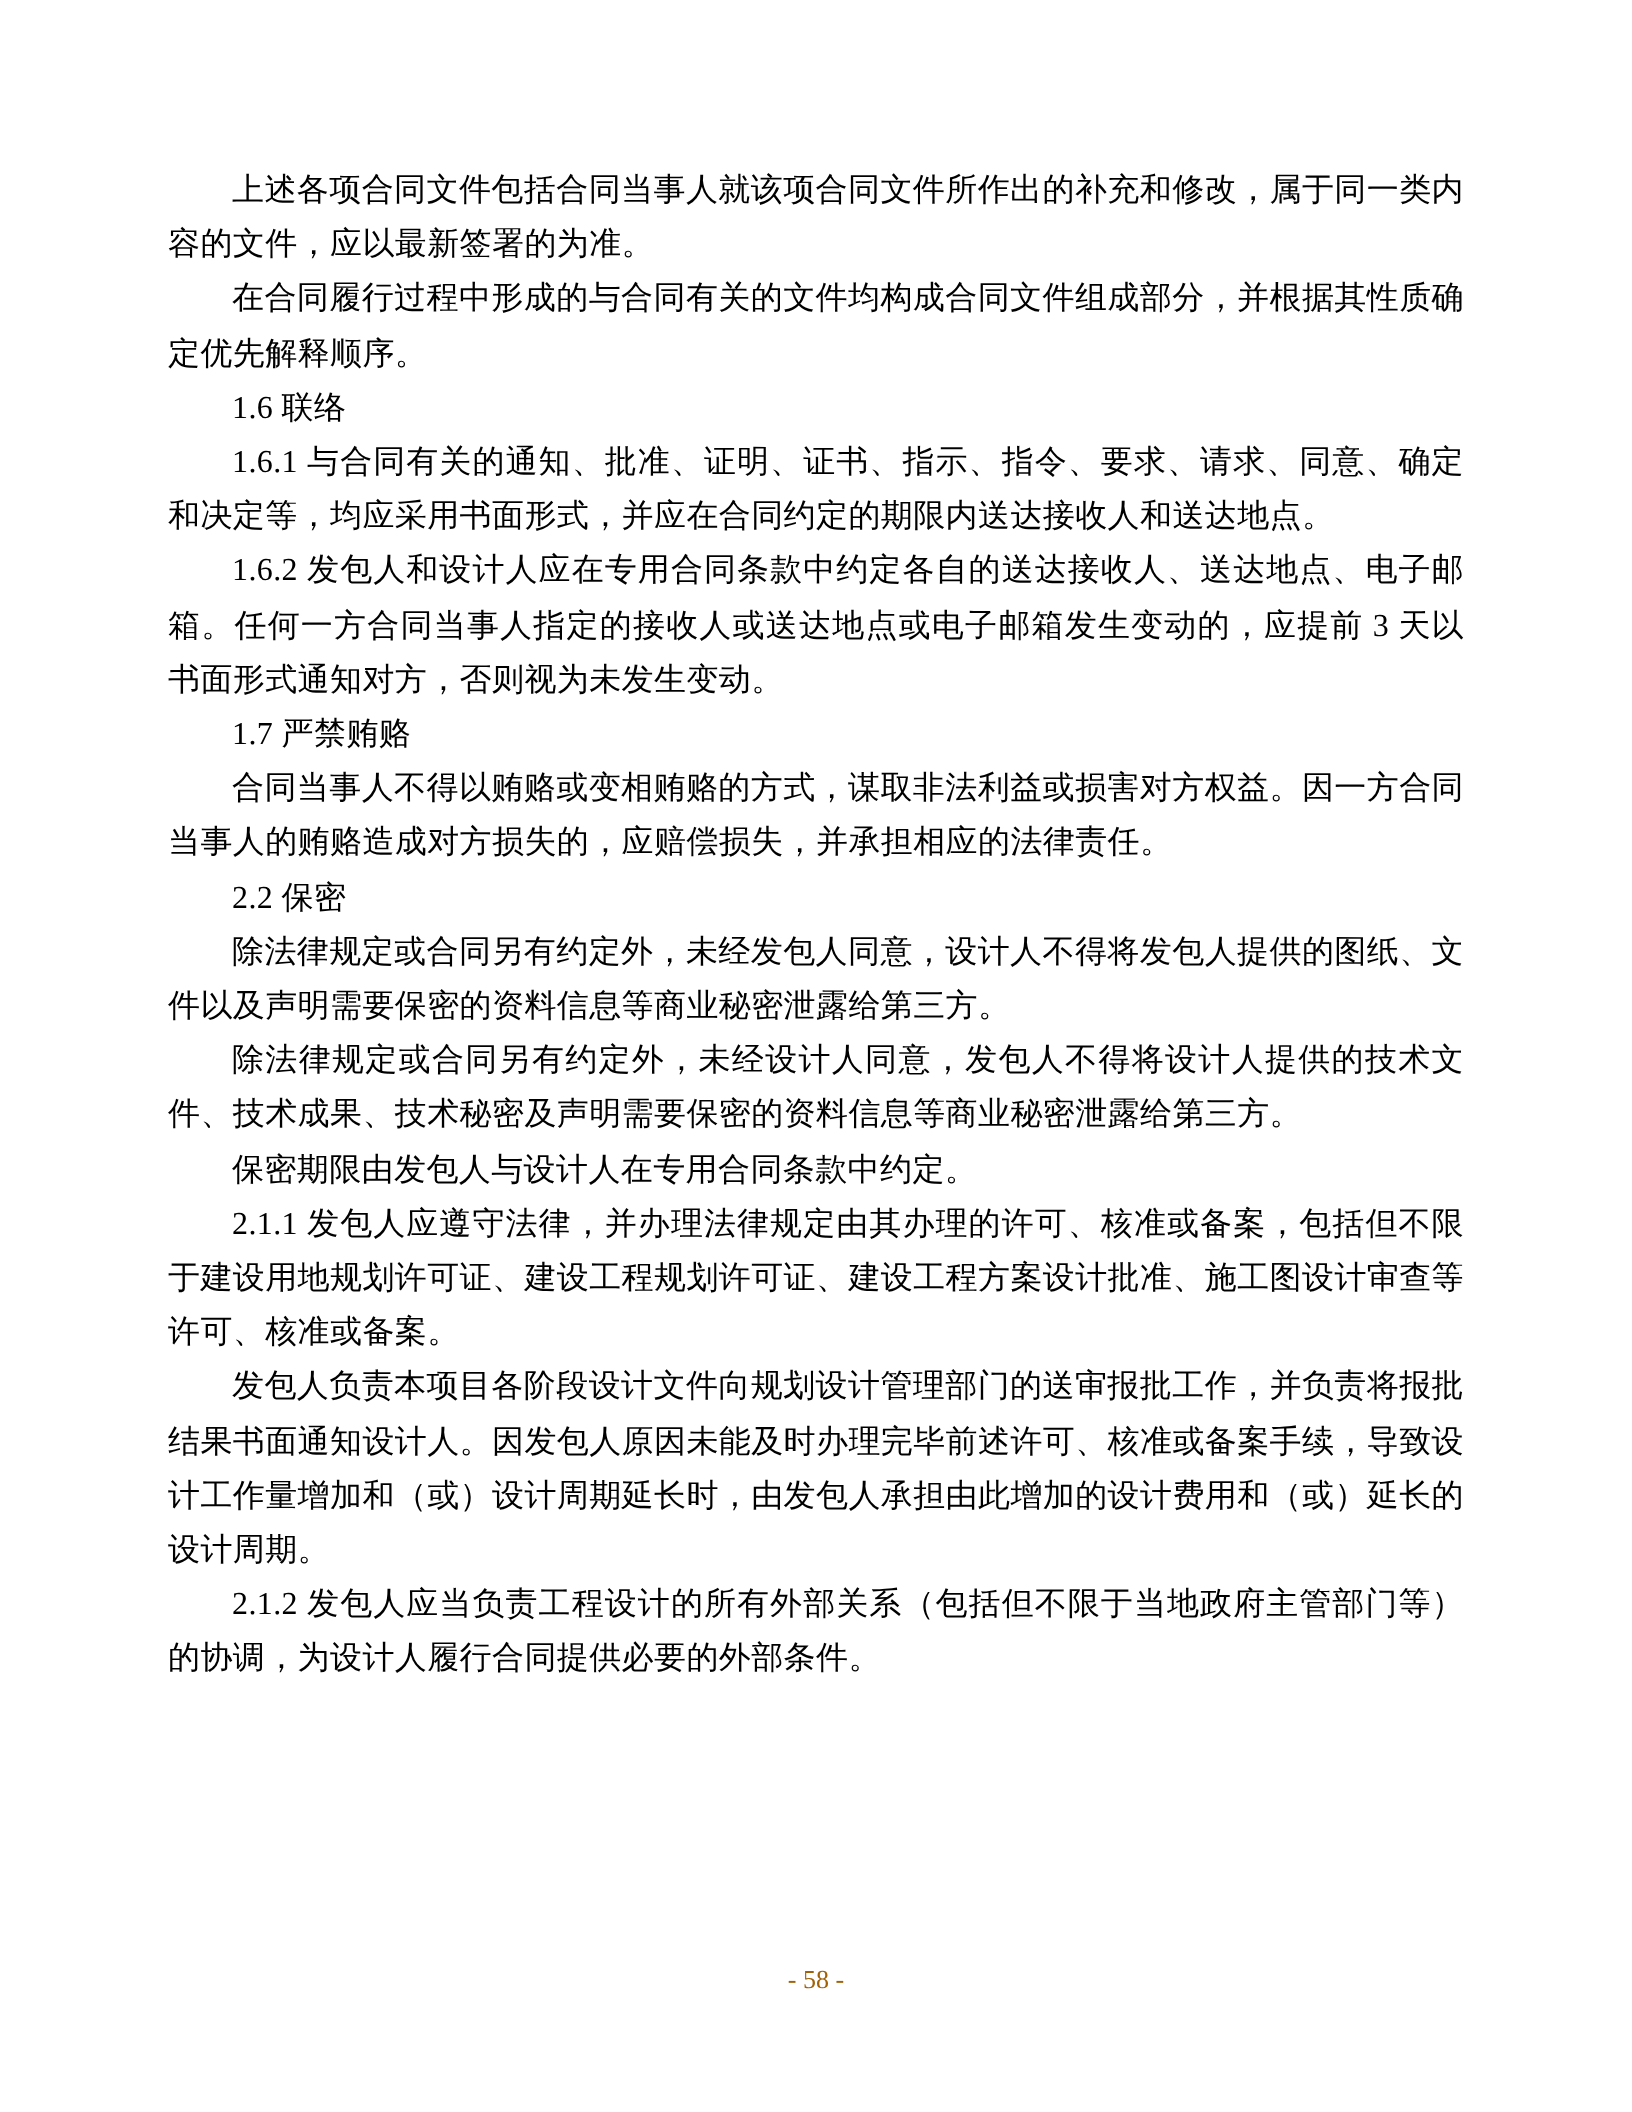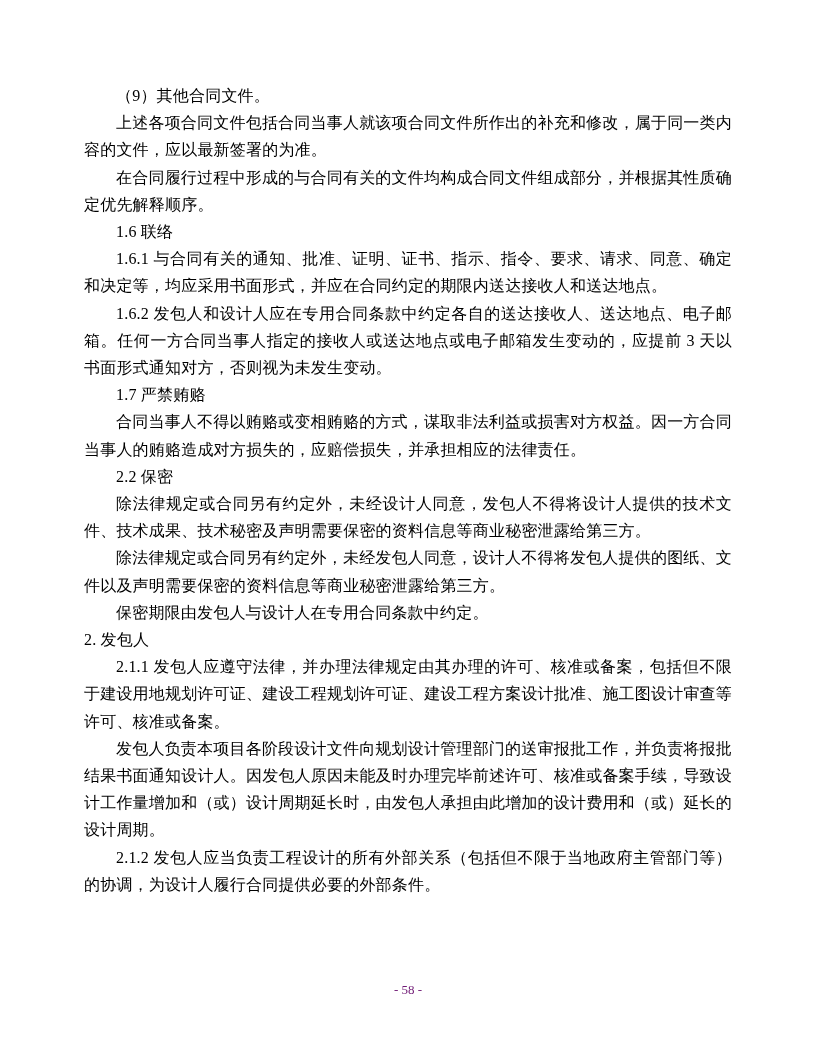--- a/index.html
+++ b/index.html
@@ -37,41 +37,39 @@
   }
   .page-footer {
     position: absolute;
     left: 0;
     top: 981px;
     width: 100%;
     text-align: center;
     font-size: 13px;
     line-height: 18px;
     font-family: "Liberation Serif", "DejaVu Serif", serif;
-    color: #701a75;
+    color: #a16207;
   }
 </style>
 </head>
 <body>
 
 <div class="page">
   <main class="body-text">
-      <p class="indent">（9）其他合同文件。</p>
       <p class="indent">上述各项合同文件包括合同当事人就该项合同文件所作出的补充和修改，属于同一类内容的文件，应以最新签署的为准。</p>
       <p class="indent">在合同履行过程中形成的与合同有关的文件均构成合同文件组成部分，并根据其性质确定优先解释顺序。</p>
       <p class="indent">1.6 联络</p>
       <p class="indent">1.6.1 与合同有关的通知、批准、证明、证书、指示、指令、要求、请求、同意、确定和决定等，均应采用书面形式，并应在合同约定的期限内送达接收人和送达地点。</p>
       <p class="indent">1.6.2 发包人和设计人应在专用合同条款中约定各自的送达接收人、送达地点、电子邮箱。任何一方合同当事人指定的接收人或送达地点或电子邮箱发生变动的，应提前 3 天以书面形式通知对方，否则视为未发生变动。</p>
       <p class="indent">1.7 严禁贿赂</p>
       <p class="indent">合同当事人不得以贿赂或变相贿赂的方式，谋取非法利益或损害对方权益。因一方合同当事人的贿赂造成对方损失的，应赔偿损失，并承担相应的法律责任。</p>
       <p class="indent">2.2 保密</p>
+      <p class="indent">除法律规定或合同另有约定外，未经发包人同意，设计人不得将发包人提供的图纸、文件以及声明需要保密的资料信息等商业秘密泄露给第三方。</p>
       <p class="indent">除法律规定或合同另有约定外，未经设计人同意，发包人不得将设计人提供的技术文件、技术成果、技术秘密及声明需要保密的资料信息等商业秘密泄露给第三方。</p>
-      <p class="indent">除法律规定或合同另有约定外，未经发包人同意，设计人不得将发包人提供的图纸、文件以及声明需要保密的资料信息等商业秘密泄露给第三方。</p>
       <p class="indent">保密期限由发包人与设计人在专用合同条款中约定。</p>
-      <p>2. 发包人</p>
       <p class="indent">2.1.1 发包人应遵守法律，并办理法律规定由其办理的许可、核准或备案，包括但不限于建设用地规划许可证、建设工程规划许可证、建设工程方案设计批准、施工图设计审查等许可、核准或备案。</p>
       <p class="indent">发包人负责本项目各阶段设计文件向规划设计管理部门的送审报批工作，并负责将报批结果书面通知设计人。因发包人原因未能及时办理完毕前述许可、核准或备案手续，导致设计工作量增加和（或）设计周期延长时，由发包人承担由此增加的设计费用和（或）延长的设计周期。</p>
       <p class="indent">2.1.2 发包人应当负责工程设计的所有外部关系（包括但不限于当地政府主管部门等）的协调，为设计人履行合同提供必要的外部条件。</p>
     </main>
   <div class="page-footer">
     <span>- 58 -</span>
   </div>
 </div>
 
 </body></html>

